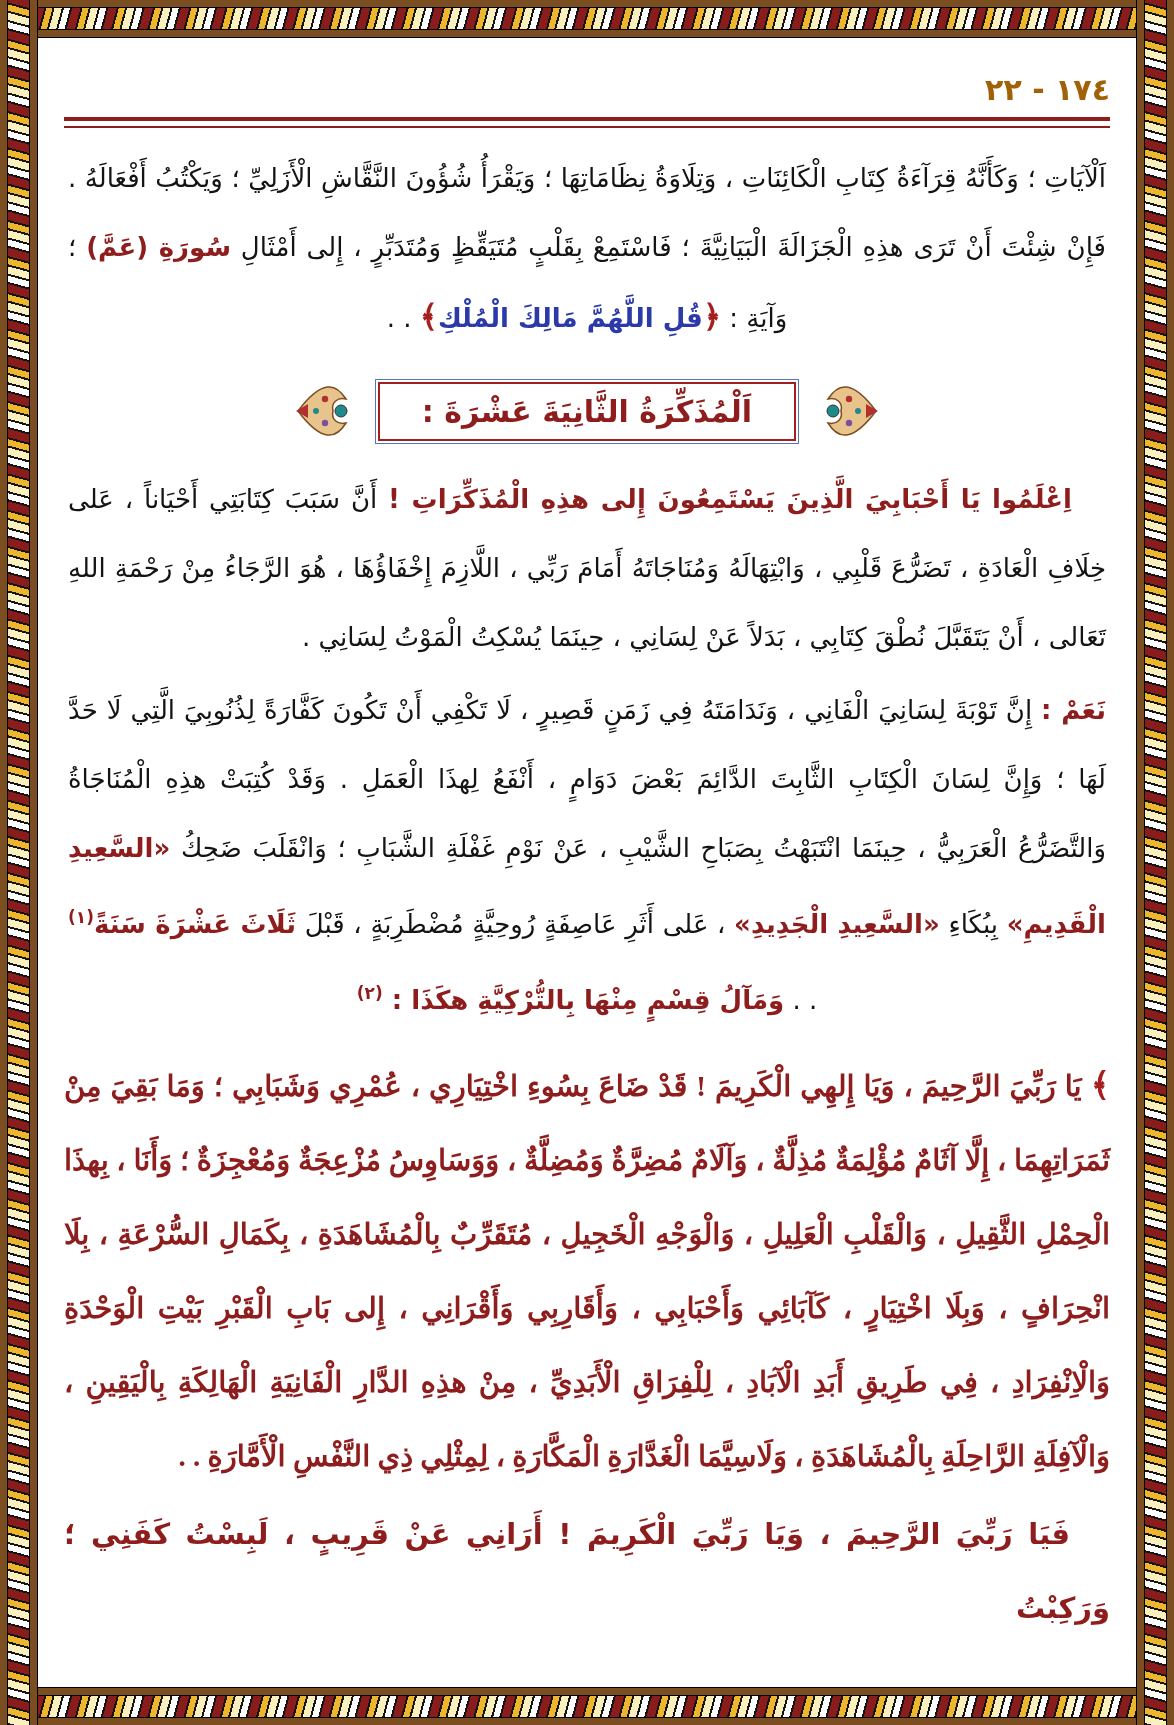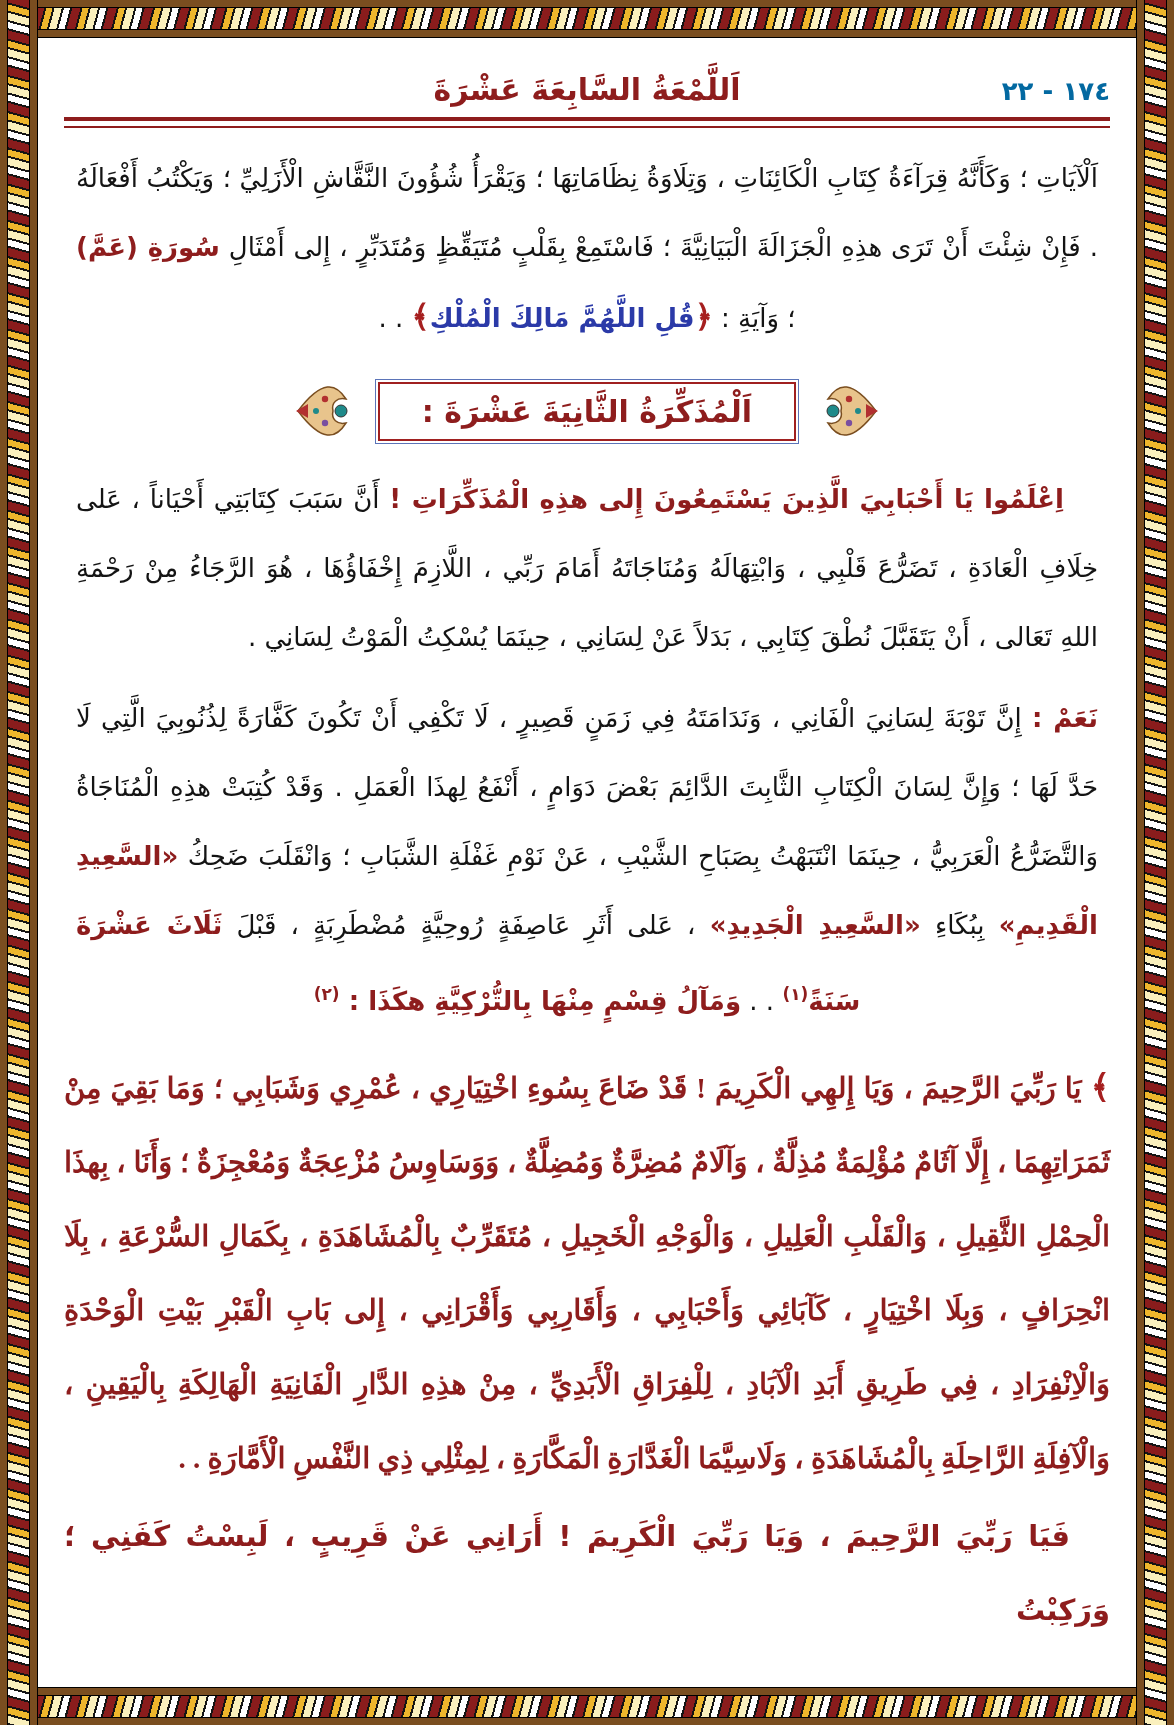--- a/index.html
+++ b/index.html
@@ -25,27 +25,27 @@
   .b-v{top:0;bottom:0;width:37px;
     border-left:7px solid #7a4e20;border-right:7px solid #7a4e20;
     background:repeating-linear-gradient(195deg,
       #8a1c1c 0 8px,#141414 8px 10px,#eeb62c 10px 16px,#141414 16px 18px,
       #faf0bd 18px 25px,#141414 25px 27px,#ffffff 27px 33px,#141414 33px 35px);
     box-shadow:inset 1px 0 #000, inset -1px 0 #000, 1px 0 #000, -1px 0 #000;}
   .b-v.left{left:0}.b-v.right{right:0}
 
   
   .header{display:flex;align-items:baseline;margin:14px 0 0 0;}
-  .page-num{width:160px;text-align:right;font-size:26px;font-weight:bold;color:#0369a1;white-space:nowrap;}
+  .page-num{width:160px;text-align:right;font-size:30px;font-weight:bold;color:#a16207;white-space:nowrap;}
   .doc-title{flex:1;text-align:center;font-size:30px;font-weight:bold;color:#8e1d1d;}
   .header-spacer{width:160px;}
   .double-rule{height:5px;border-top:4px solid #8e1d1d;border-bottom:2px solid #8e1d1d;margin:10px 0 16px 0;}
 
   
-  .para{font-size:26px;line-height:69px;text-align:justify;color:#141414;margin:12px;}
+  .para{font-size:26px;line-height:69px;text-align:justify;color:#141414;margin:4px;}
   .center-last{text-align-last:center;}
   .indent{text-indent:34px;}
   .red{color:#8e1d1d;font-weight:bold;}
   .verse{color:#2b3aa8;font-weight:bold;}
   .bracket{color:#a61f1f;font-weight:bold;font-size:31px;}
   sup.fnref{color:#8e1d1d;font-weight:bold;font-size:17px;}
 
   
   .memo-row{display:flex;align-items:center;justify-content:center;margin:16px 0 12px 0;gap:10px;}
   .memo-box{border:2px solid #a02020;outline:1px solid #5b74b8;outline-offset:2px;
@@ -64,21 +64,20 @@
 
 <div class="page">
 
   <div class="b-h top"></div>
   <div class="b-h bottom"></div>
   <div class="b-v left"></div>
   <div class="b-v right"></div>
 
   <div class="header">
     <div class="page-num">١٧٤ - ٢٢</div>
-    <div class="doc-title">اَللَّمْعَةُ السَّابِعَةَ عَشْرَةَ</div>
     <div class="header-spacer"></div>
   </div>
   <div class="double-rule"></div>
 
   <p class="para center-last"><span>اَلْآيَاتِ ؛ وَكَأَنَّهُ قِرَآءَةُ كِتَابِ الْكَائِنَاتِ ، وَتِلَاوَةُ نِظَامَاتِهَا ؛ وَيَقْرَأُ شُؤُونَ النَّقَّاشِ الْأَزَلِيِّ ؛ وَيَكْتُبُ أَفْعَالَهُ . فَإِنْ شِئْتَ أَنْ تَرَى هذِهِ الْجَزَالَةَ الْبَيَانِيَّةَ ؛ فَاسْتَمِعْ بِقَلْبٍ مُتَيَقِّظٍ وَمُتَدَبِّرٍ ، إِلى أَمْثَالِ </span><span class="red">سُورَةِ (عَمَّ)</span><span> ؛ وَآيَةِ : </span><span class="bracket">﴿</span><span class="verse">قُلِ اللَّهُمَّ مَالِكَ الْمُلْكِ</span><span class="bracket">﴾</span><span> . .</span></p>
 
   <div class="memo-row">
     <svg class="memo-orn" viewBox="0 0 58 84">
       <path d="M54 42 C30 10 16 14 6 30 C15 28 21 34 19 42 C21 50 15 56 6 54 C16 70 30 74 54 42 Z" fill="#e8c48c" stroke="#7a4e20" stroke-width="1.5"></path>
       <circle cx="11" cy="42" r="6" fill="#1f8a8a" stroke="#333" stroke-width="1"></circle>

